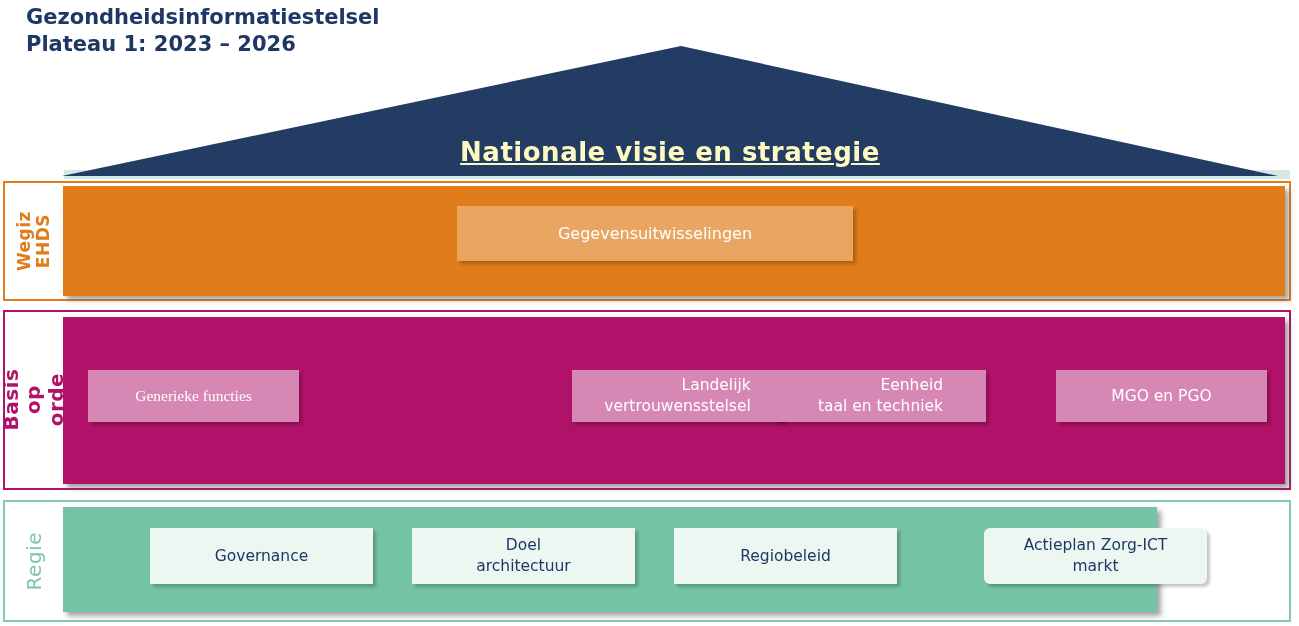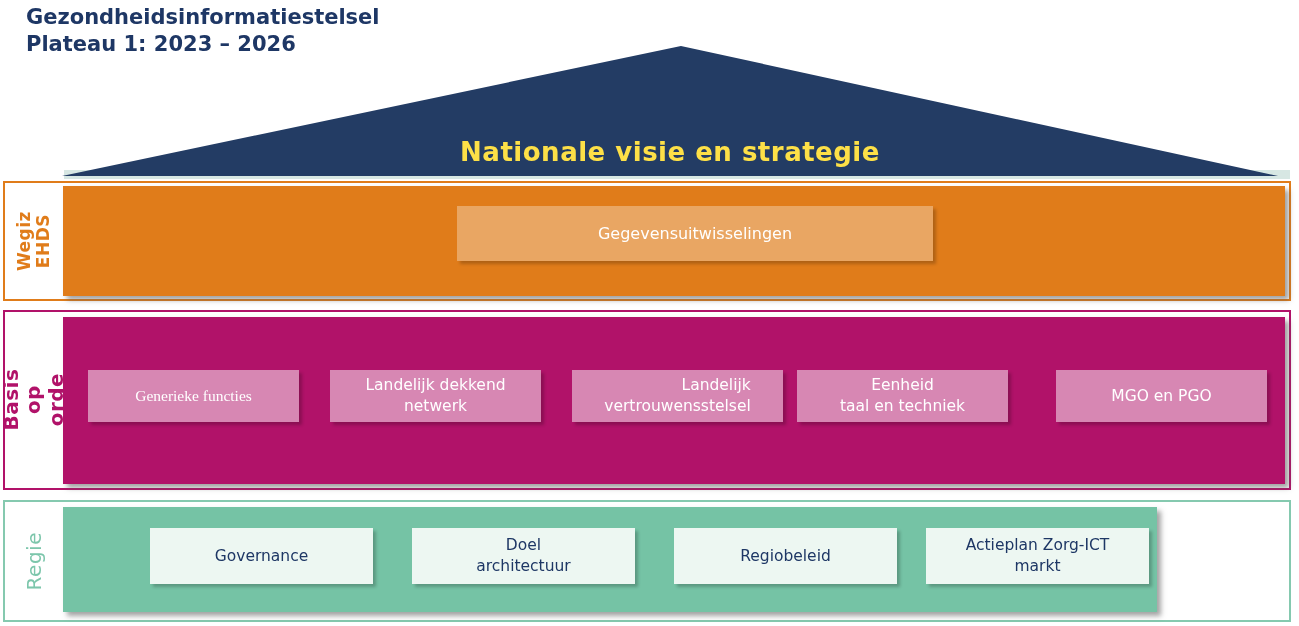--- a/index.html
+++ b/index.html
@@ -14,21 +14,21 @@
   }
   
   .roof{
     position:absolute;left:62px;top:46px;width:1216px;height:130px;
     background:#233C64;
     clip-path:polygon(50.9% 0%,100% 100%,0% 100%);
     z-index:2;
   }
   .roof-label{
     position:absolute;left:0;bottom:9px;width:100%;text-align:center;
-    color:#fde047;font-size:26px;font-weight:bold;letter-spacing:.5px;
+    color:#fef9c3;font-size:26px;font-weight:bold;letter-spacing:.5px;text-decoration:underline;
   }
   .base-strip{
     position:absolute;left:64px;top:170px;width:1226px;height:9px;
     background:#D7E7E3;z-index:1;
   }
   
   .band{position:absolute;left:3px;width:1288px;background:#fff;border:2px solid;box-sizing:border-box;}
   .band-wegiz{top:181px;height:120px;border-color:#E07C1A;}
   .band-basis{top:310px;height:180px;border-color:#B11269;}
   .band-regie{top:500px;height:122px;border-color:#85C9AF;}
@@ -48,26 +48,26 @@
   .fill{position:absolute;left:58px;box-shadow:4px 4px 5px rgba(90,90,90,.55);}
   .fill-wegiz{top:3px;width:1222px;height:110px;background:#E07C1A;}
   .fill-basis{top:5px;width:1222px;height:167px;background:#B11269;}
   .fill-regie{top:5px;width:1094px;height:105px;background:#75C3A5;}
 
   .box{
     position:absolute;display:flex;align-items:center;justify-content:center;
     text-align:center;white-space:pre-line;line-height:1.35;
     box-shadow:3px 3px 3px rgba(0,0,0,.22);
   }
-  .box-orange{left:394px;top:20px;width:476px;height:55px;background:#E9A663;color:#fff;font-size:16px;}
+  .box-orange{left:394px;top:20px;width:396px;height:55px;background:#E9A663;color:#fff;font-size:16px;}
   .box-pink{top:53px;width:211px;height:52px;background:#D787B3;color:#fff;font-size:15.5px;}
   .box-mint{top:21px;width:223px;height:56px;background:#EDF7F2;color:#1E3765;font-size:15.5px;}
 
-  .bp0{left:25px;font-family:Liberation Serif, serif;}  .bp1{left:267px;} .bp2{left:509px;text-align:right;} .bp3{left:734px;} .bp4{left:993px;}
-  .gr0{left:87px;}  .gr1{left:349px;} .gr2{left:611px;text-align:center;} .gr3{left:863px;}
+  .bp0{left:25px;font-family:Liberation Serif, serif;}  .bp1{left:267px;} .bp2{left:509px;text-align:right;} .bp3{left:712px;text-align:right;} .bp4{left:993px;}
+  .gr0{left:87px;}  .gr1{left:349px;} .gr2{left:611px;text-align:center;} .gr3{left:921px;border-radius:6px;}
 </style>
 </head>
 <body>
 
 <div class="canvas">
 
   <div class="title">
     <div>Gezondheidsinformatiestelsel</div>
     <div>Plateau 1: 2023 – 2026</div>
   </div>
@@ -87,22 +87,20 @@
       <div class="box box-orange">Gegevensuitwisselingen</div>
     </div>
   </div>
 
   <div class="band band-basis">
     <div class="side-label">
       <span>Basis op orde</span>
     </div>
     <div class="fill fill-basis">
       <div class="box box-pink bp0">Generieke functies</div>
-      <div class="box box-pink bp1">Landelijk dekkend
-netwerk</div>
       <div class="box box-pink bp2">Landelijk
 vertrouwensstelsel</div>
       <div class="box box-pink bp3">Eenheid
 taal en techniek</div>
       <div class="box box-pink bp4">MGO en PGO</div>
     </div>
   </div>
 
   <div class="band band-regie">
     <div class="side-label">

